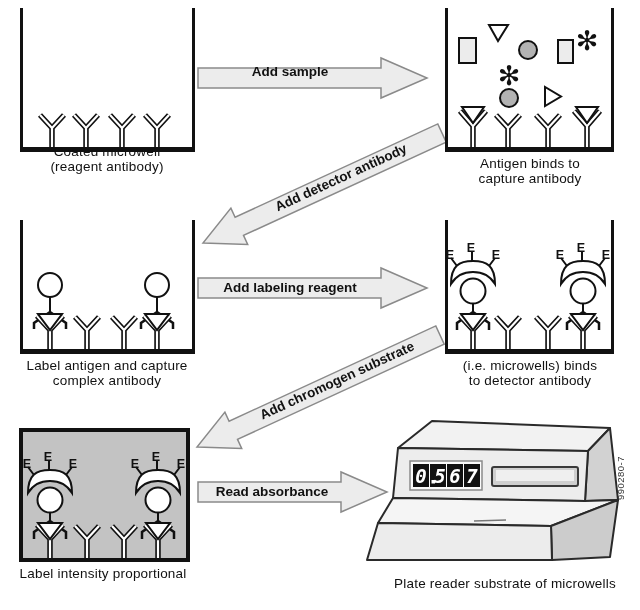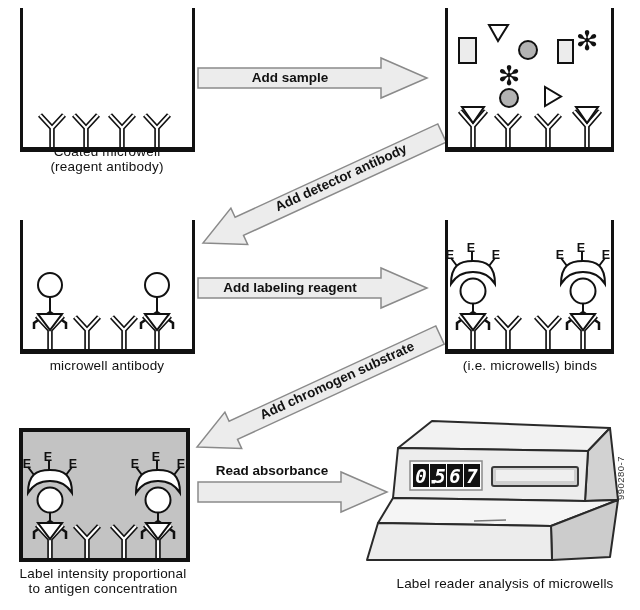--- a/index.html
+++ b/index.html
@@ -160,33 +160,38 @@
     <rect x="492" y="467" width="86" height="19" rx="2" fill="#cfcfcf" stroke="#3a3a3a" stroke-width="2"></rect>
     <rect x="496" y="470" width="78" height="11" fill="#efefef"></rect>
   </g>
   <text x="624" y="478" transform="rotate(-90 624 478)" font-size="9.5" fill="#333" text-anchor="middle" letter-spacing="0.5">990280-7</text>
 </svg>
 
 <div class="cap" style="left:17px;top:144px;width:180px">
   <span class="capline">Coated microwell</span>
   <span class="capline">(reagent antibody)</span>
 </div>
+<div class="cap" style="left:440px;top:156px;width:180px">
+  <span class="capline">Antigen binds to</span>
+  <span class="capline">capture antibody</span>
+</div>
 <div class="cap" style="left:12px;top:358px;width:190px">
-  <span class="capline">microwell antibody</span>
+  <span class="capline">Label antigen and capture</span>
+  <span class="capline">complex antibody</span>
 </div>
 <div class="cap" style="left:435px;top:358px;width:190px">
   <span class="capline">(i.e. microwells) binds</span>
+  <span class="capline">to detector antibody</span>
 </div>
 <div class="cap" style="left:8px;top:566px;width:190px">
   <span class="capline">Label intensity proportional</span>
-  <span class="capline">to antigen concentration</span>
 </div>
 <div class="cap" style="left:375px;top:576px;width:260px">
-  <span class="capline">Label reader analysis of microwells</span>
+  <span class="capline">Plate reader substrate of microwells</span>
 </div>
 
-<div class="alabel" style="left:200px;top:70px;width:180px">Add sample</div>
+<div class="alabel" style="left:200px;top:64px;width:180px">Add sample</div>
 <div class="alabel rot" style="left:231px;top:170px;width:220px">Add detector antibody</div>
 <div class="alabel" style="left:200px;top:280px;width:180px">Add labeling reagent</div>
 <div class="alabel rot" style="left:217px;top:373px;width:240px">Add chromogen substrate</div>
-<div class="alabel" style="left:192px;top:463px;width:160px">Read absorbance</div>
+<div class="alabel" style="left:192px;top:484px;width:160px">Read absorbance</div>
 
 </div>
 
 </body></html>

